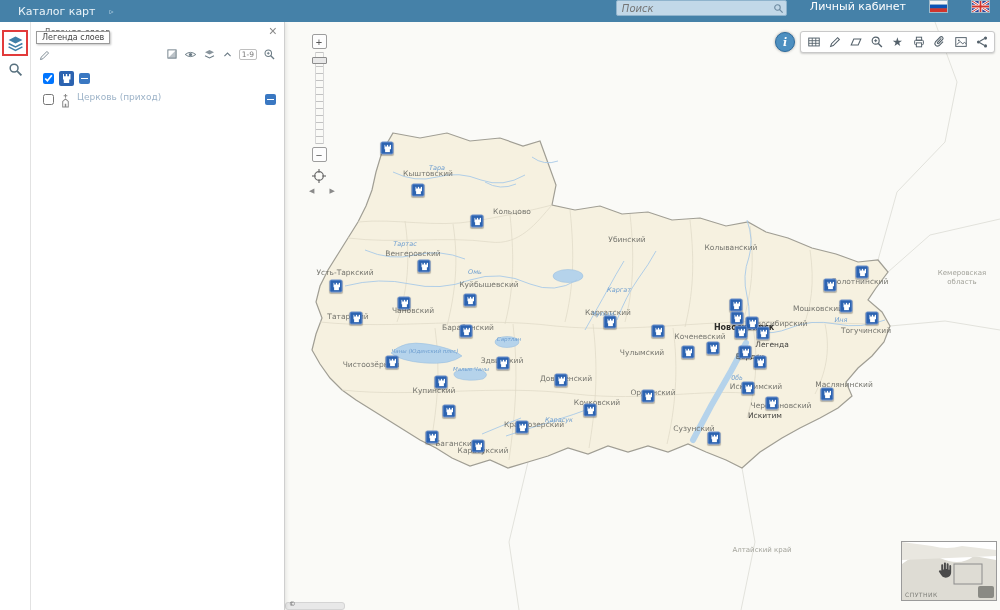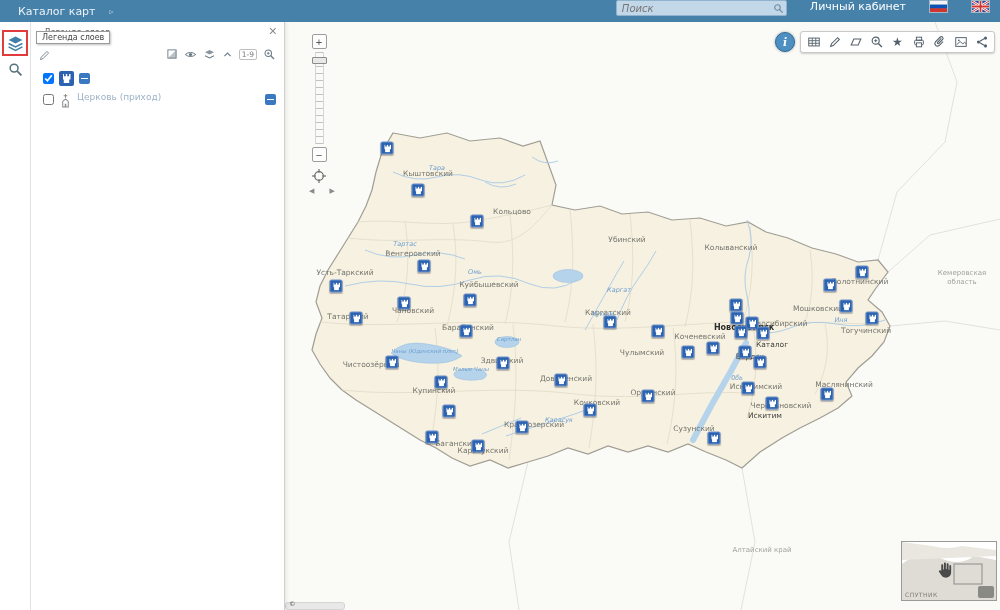--- a/index.html
+++ b/index.html
@@ -299,21 +299,21 @@
       <div class="district-label" style="left: 368px; top: 370px;">Ордынский</div>
       <div class="district-label" style="left: 471px; top: 364px;">Искитимский</div>
       <div class="district-label" style="left: 312px; top: 380px;">Кочковский</div>
       <div class="district-label" style="left: 496px; top: 383px;">Черепановский</div>
       <div class="district-label" style="left: 559px; top: 362px;">Маслянинский</div>
       <div class="district-label" style="left: 171px; top: 401px; margin-top: 20px;">Баганский</div>
       <div class="district-label" style="left: 249px; top: 402px;">Краснозерский</div>
       <div class="district-label" style="left: 198px; top: 428px;">Карасукский</div>
       <div class="district-label" style="left: 409px; top: 406px;">Сузунский</div>
       <div class="town-label bold" style="left: 459px; top: 305px;">Новосибирск</div>
-      <div class="town-label" style="left: 487px; top: 322px;">Каталог</div>
+      <div class="town-label" style="left: 487px; top: 322px;">Легенда</div>
       <div class="town-label" style="left: 465px; top: 334px;">Бердск</div>
       <div class="town-label" style="left: 480px; top: 347px; margin-top: 46px;">Искитим</div>
       <div class="water-label" style="left: 152px; top: 146px;">Тара</div>
       <div class="water-label" style="left: 120px; top: 222px;">Тартас</div>
       <div class="water-label" style="left: 190px; top: 250px;">Омь</div>
       <div class="water-label" style="left: 334px; top: 268px;">Каргат</div>
       <div class="water-label" style="left: 318px; top: 292px;">Чулым</div>
       <div class="water-label" style="left: 452px; top: 356px; font-family: Liberation Mono, monospace;">Обь</div>
       <div class="water-label" style="left: 556px; top: 298px;">Иня</div>
       <div class="water-label" style="left: 262px; top: 398px; padding-left: 24px;">Карасук</div>

